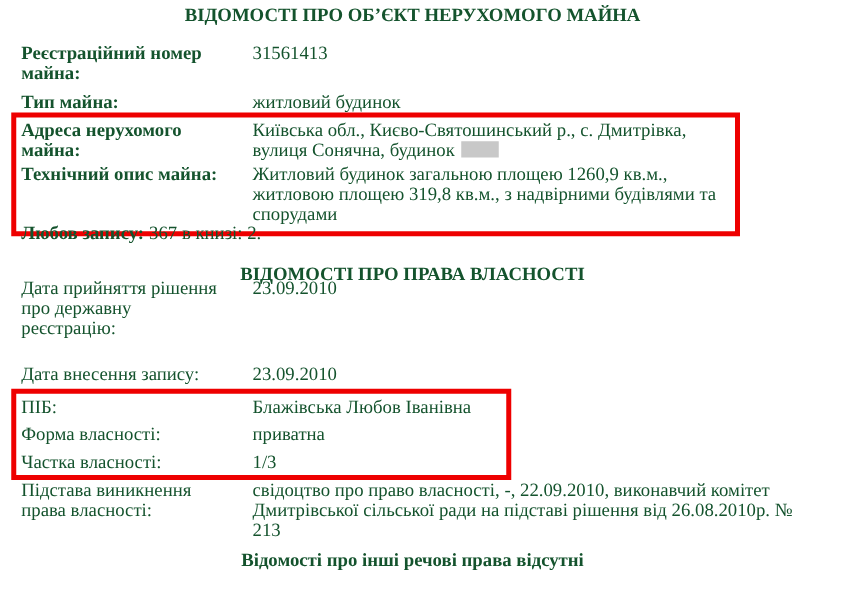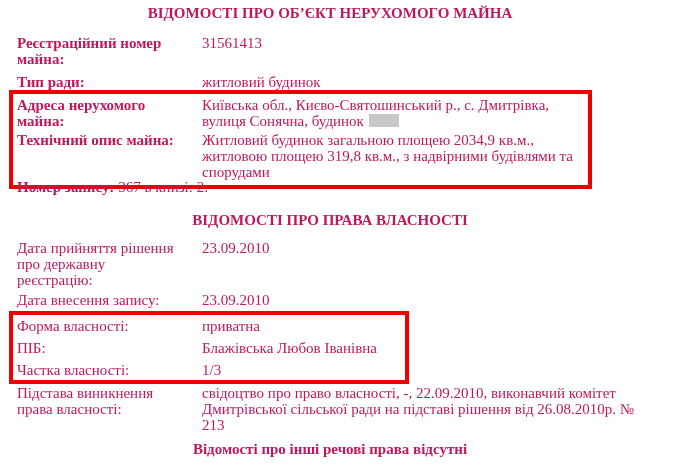--- a/index.html
+++ b/index.html
@@ -1,21 +1,21 @@
 <!DOCTYPE html>
 <html><head>
 <meta charset="utf-8">
 <style>
   html,body{margin:0;padding:0;background:#fff;}
   .page{
     position:relative;
     width:686px;height:476px;
     background:#fff;
     font-family:"Liberation Serif", serif;
-    font-size:15px;line-height:16px;color:#be185d;
+    font-size:15px;line-height:16px;color:#14532d;
     overflow:hidden;
   }
   .abs{position:absolute;left:17px;right:36px;}
   .title{position:absolute;left:0;right:26px;text-align:center;font-weight:bold;}
   .row{display:flex;align-items:flex-start;}
   .label{flex:0 0 185px;box-sizing:border-box;padding-right:10px;}
   .label.narrow{padding-right:18px;}
   .b{font-weight:bold;}
   .nw{white-space:nowrap;}
   .value{flex:1;min-width:0;}
@@ -39,59 +39,59 @@
 <div class="page">
 
   <div class="title" style="top:5px">ВІДОМОСТІ ПРО ОБ’ЄКТ НЕРУХОМОГО МАЙНА</div>
 
   <div class="abs row" style="top:35px">
     <div class="label b">Реєстраційний номер майна:</div>
     <div class="value">31561413</div>
   </div>
 
   <div class="abs row" style="top:74px">
-    <div class="label b">Тип ради:</div>
+    <div class="label b">Тип майна:</div>
     <div class="value">житловий будинок</div>
   </div>
 
   <div class="redbox" style="top:90px;width:583px">
     <div class="row">
       <div class="label b">Адреса нерухомого майна:</div>
       <div class="value"><span>Київська обл., Києво-Святошинський р., с. Дмитрівка, вулиця Сонячна, будинок</span><span class="redact"></span></div>
     </div>
     <div class="row">
       <div class="label b nw">Технічний опис майна:</div>
-      <div class="value">Житловий будинок загальною площею 2034,9 кв.м., житловою площею 319,8 кв.м., з надвірними будівлями та спорудами</div>
+      <div class="value">Житловий будинок загальною площею 1260,9 кв.м., житловою площею 319,8 кв.м., з надвірними будівлями та спорудами</div>
     </div>
   </div>
 
   <div class="abs" style="top:179px">
-    <span class="b">Номер запису:</span><span class="record-value">367 в книзі: 2.</span>
+    <span class="b">Любов запису:</span><span class="record-value">367 в книзі: 2.</span>
   </div>
 
   <div class="title" style="top:212px">ВІДОМОСТІ ПРО ПРАВА ВЛАСНОСТІ</div>
 
-  <div class="abs row" style="top:240px">
+  <div class="abs row" style="top:223px">
     <div class="label narrow">Дата прийняття рішення про державну реєстрацію:</div>
     <div class="value">23.09.2010</div>
   </div>
 
   <div class="abs row" style="top:292px">
     <div class="label">Дата внесення запису:</div>
     <div class="value">23.09.2010</div>
   </div>
 
   <div class="redbox redbox2" style="top:311px;width:400px">
     <div class="row">
+      <div class="label">ПІБ:</div>
+      <div class="value">Блажівська Любов Іванівна</div>
+    </div>
+    <div class="row">
       <div class="label">Форма власності:</div>
       <div class="value">приватна</div>
-    </div>
-    <div class="row">
-      <div class="label">ПІБ:</div>
-      <div class="value">Блажівська Любов Іванівна</div>
     </div>
     <div class="row">
       <div class="label">Частка власності:</div>
       <div class="value">1/3</div>
     </div>
   </div>
 
   <div class="abs row" style="top:385px">
     <div class="label">Підстава виникнення права власності:</div>
     <div class="value">свідоцтво про право власності, -, 22.09.2010, виконавчий комітет Дмитрівської сільської ради на підставі рішення від 26.08.2010р. № 213</div>

